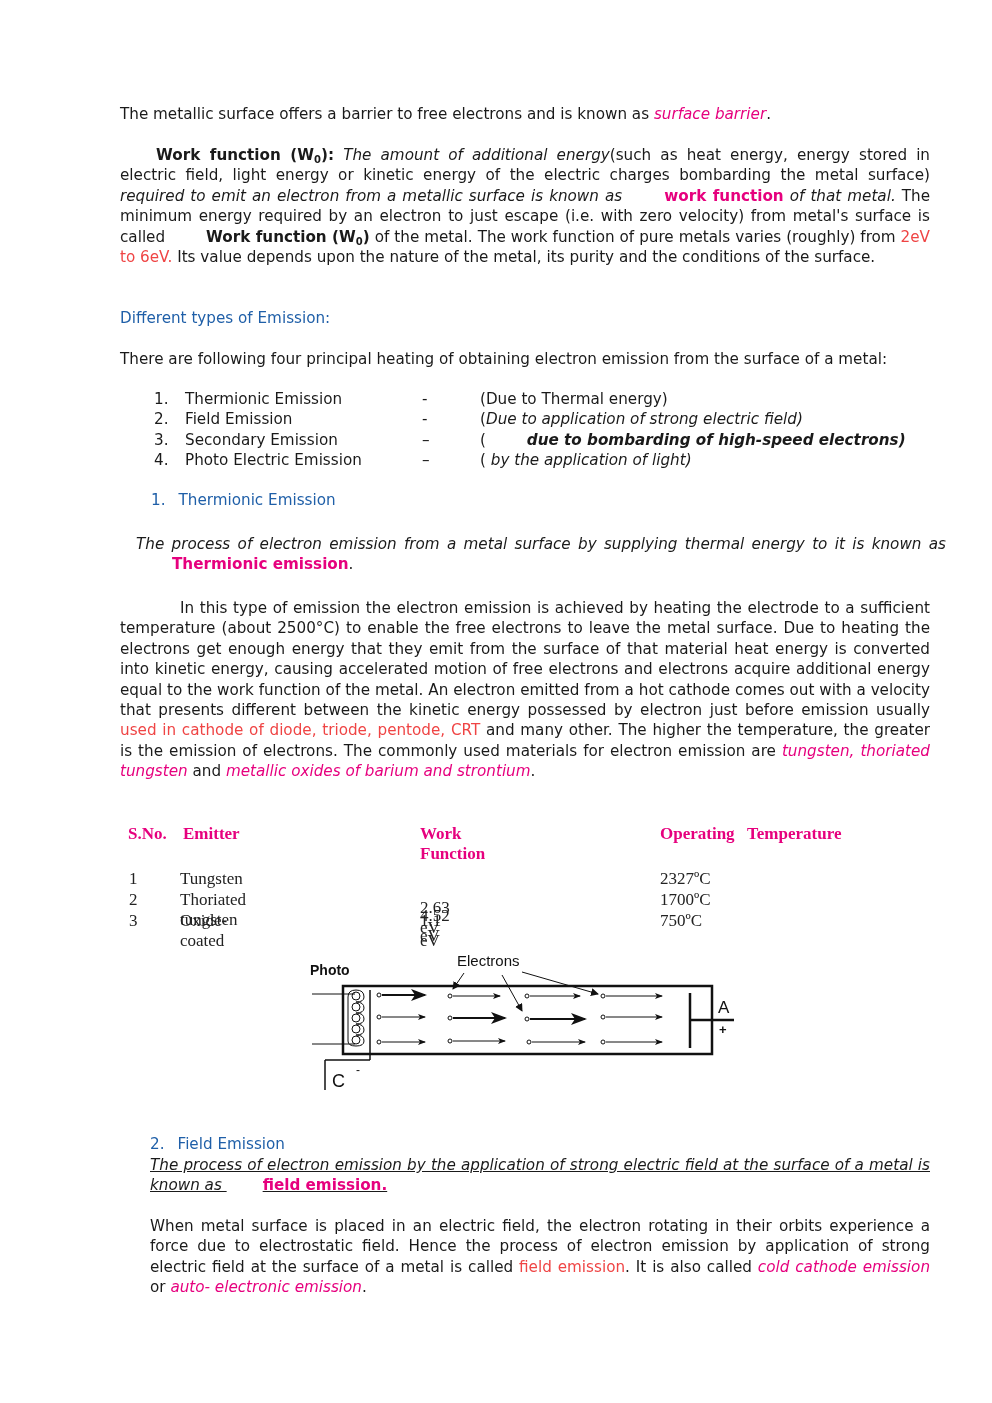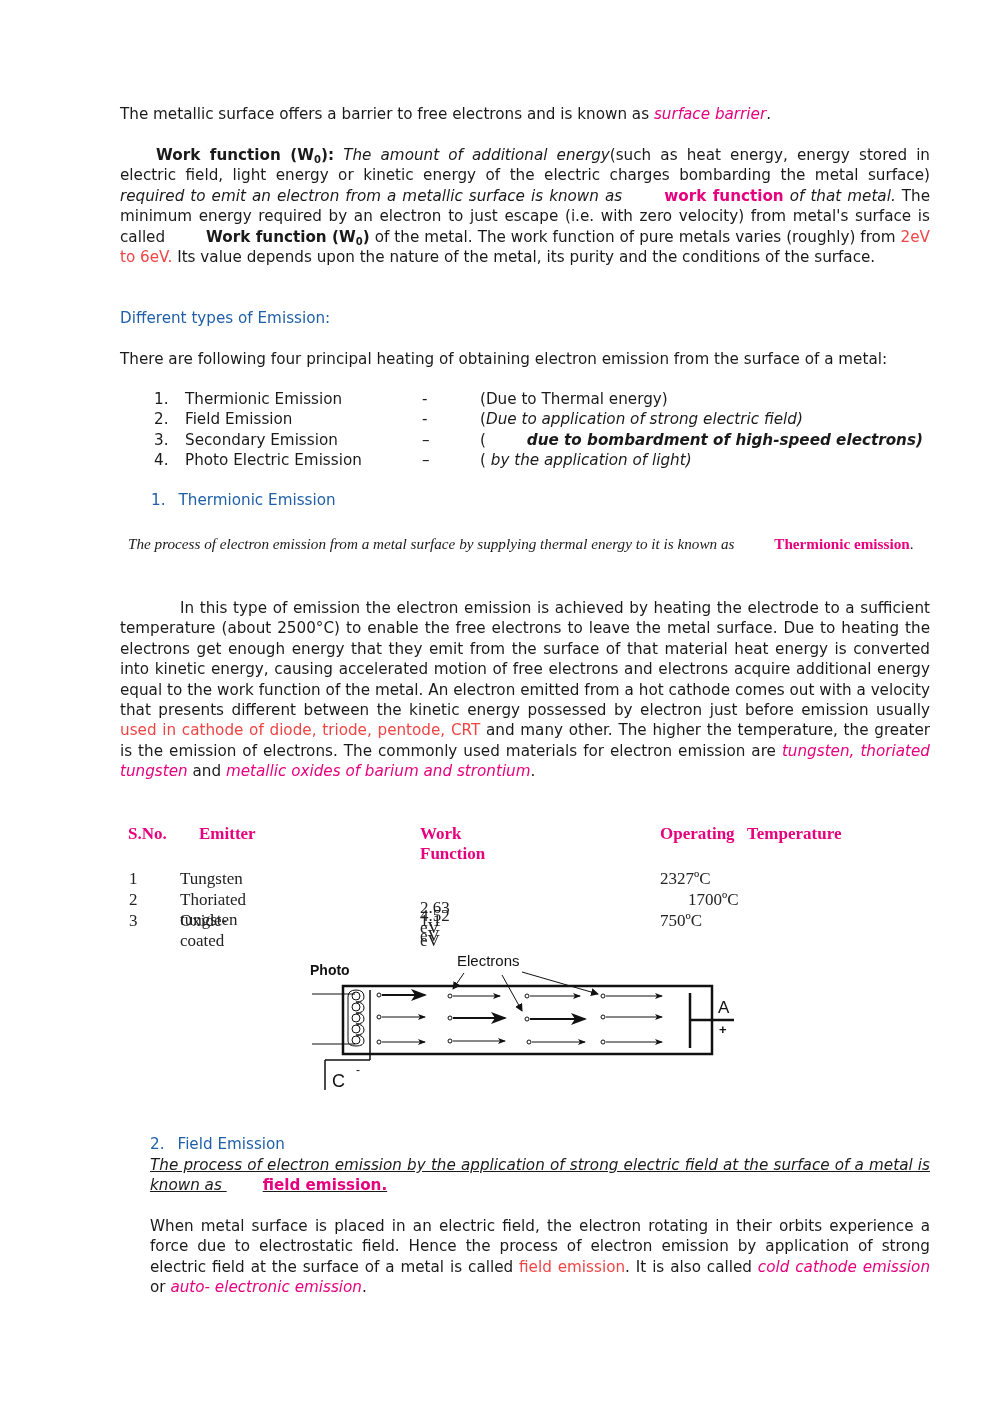--- a/index.html
+++ b/index.html
@@ -47,54 +47,54 @@
   <div class="list-row" style="top:305px;">
     <span class="num">2.</span>
     <span class="name">Field Emission</span>
     <span class="dash">-</span>
     <span class="desc"><span>(</span><span class="it">Due to  application of strong electric field)</span></span>
   </div>
   <div class="list-row" style="top:326px;">
     <span class="num">3.</span>
     <span class="name">Secondary Emission</span>
     <span class="dash">–</span>
-    <span class="desc"><span>( </span><span class="it b">due to bombardment of high-speed electrons)</span></span>
+    <span class="desc"><span>( </span><span class="it b">due to bombarding of high-speed electrons)</span></span>
   </div>
   <div class="list-row" style="top:346px;">
     <span class="num">4.</span>
     <span class="name">Photo Electric Emission</span>
     <span class="dash">–</span>
     <span class="desc"><span>( </span><span class="it">by the application of light)</span></span>
   </div>
 
   <div class="abs blue" style="top:386px; left:31px; white-space:nowrap;">
     <span>1.</span><span style="display:inline-block;width:13px;"></span><span>Thermionic Emission</span>
   </div>
 
-  <p class="abs" style="top:430px; left:8px; width:810px;font-family:Liberation Serif, serif;"><span class="it">The process of electron emission from a metal surface by supplying thermal energy to it is known as </span><span class="pink b">Thermionic emission</span><span>.</span></p>
+  <p class="abs" style="top:430px; left:16px; width:810px;"><span class="it">The process of electron emission from a metal surface by supplying thermal energy to it is known as </span><span class="pink b">Thermionic emission</span><span>.</span></p>
 
   <p class="abs" style="top:494px; left:0; width:810px; text-indent:60px;"><span>In this type of emission the electron emission is achieved by heating the electrode to a sufficient temperature (about 2500°C) to enable the free electrons to leave the metal surface. Due to heating the electrons get enough energy that they emit from the surface of that material heat energy is converted into kinetic energy, causing accelerated motion of free electrons and electrons acquire additional energy equal to the work function of the metal. An electron emitted from a hot cathode comes out with a velocity that presents different between the kinetic energy possessed by electron just before emission usually </span><span class="red">used in cathode of diode, triode, pentode, CRT</span><span> and many other. The higher the temperature, the greater is the emission of electrons. The commonly used materials for electron emission are </span><span class="pink it">tungsten, thoriated tungsten</span><span> and </span><span class="pink it">metallic oxides of barium and strontium</span><span>.</span></p>
 
 </div>
 
 <div class="abs serif" style="left:0; top:0;">
   <div class="abs th" style="left:128px; top:824px;">S.No.</div>
-  <div class="abs th" style="left:199px; top:824px;">Emitter</div>
+  <div class="abs th" style="left:183px; top:824px;">Emitter</div>
   <div class="abs th" style="left:420px; top:824px;">Work Function</div>
   <div class="abs th" style="left:660px; top:824px; white-space:pre;">Operating   Temperature</div>
 
   <div class="abs td" style="left:129px; top:869px;">1</div>
   <div class="abs td" style="left:180px; top:869px;">Tungsten</div>
   <div class="abs td" style="left:420px; top:906px;">4.52 eV</div>
   <div class="abs td" style="left:660px; top:869px;">2327ºC</div>
 
   <div class="abs td" style="left:129px; top:890px;">2</div>
   <div class="abs td" style="left:180px; top:890px;">Thoriated tungsten</div>
   <div class="abs td" style="left:420px; top:898px;">2.63 eV</div>
-  <div class="abs td" style="left:688px; top:890px;">1700ºC</div>
+  <div class="abs td" style="left:660px; top:890px;">1700ºC</div>
 
   <div class="abs td" style="left:129px; top:911px;">3</div>
   <div class="abs td" style="left:180px; top:911px;">Oxide-coated</div>
   <div class="abs td" style="left:420px; top:911px;">1.1 eV</div>
   <div class="abs td" style="left:660px; top:911px;">750ºC</div>
 </div>
 
 <div class="diagram">
   <svg width="450" height="155" viewBox="0 0 450 155">
     <defs>

